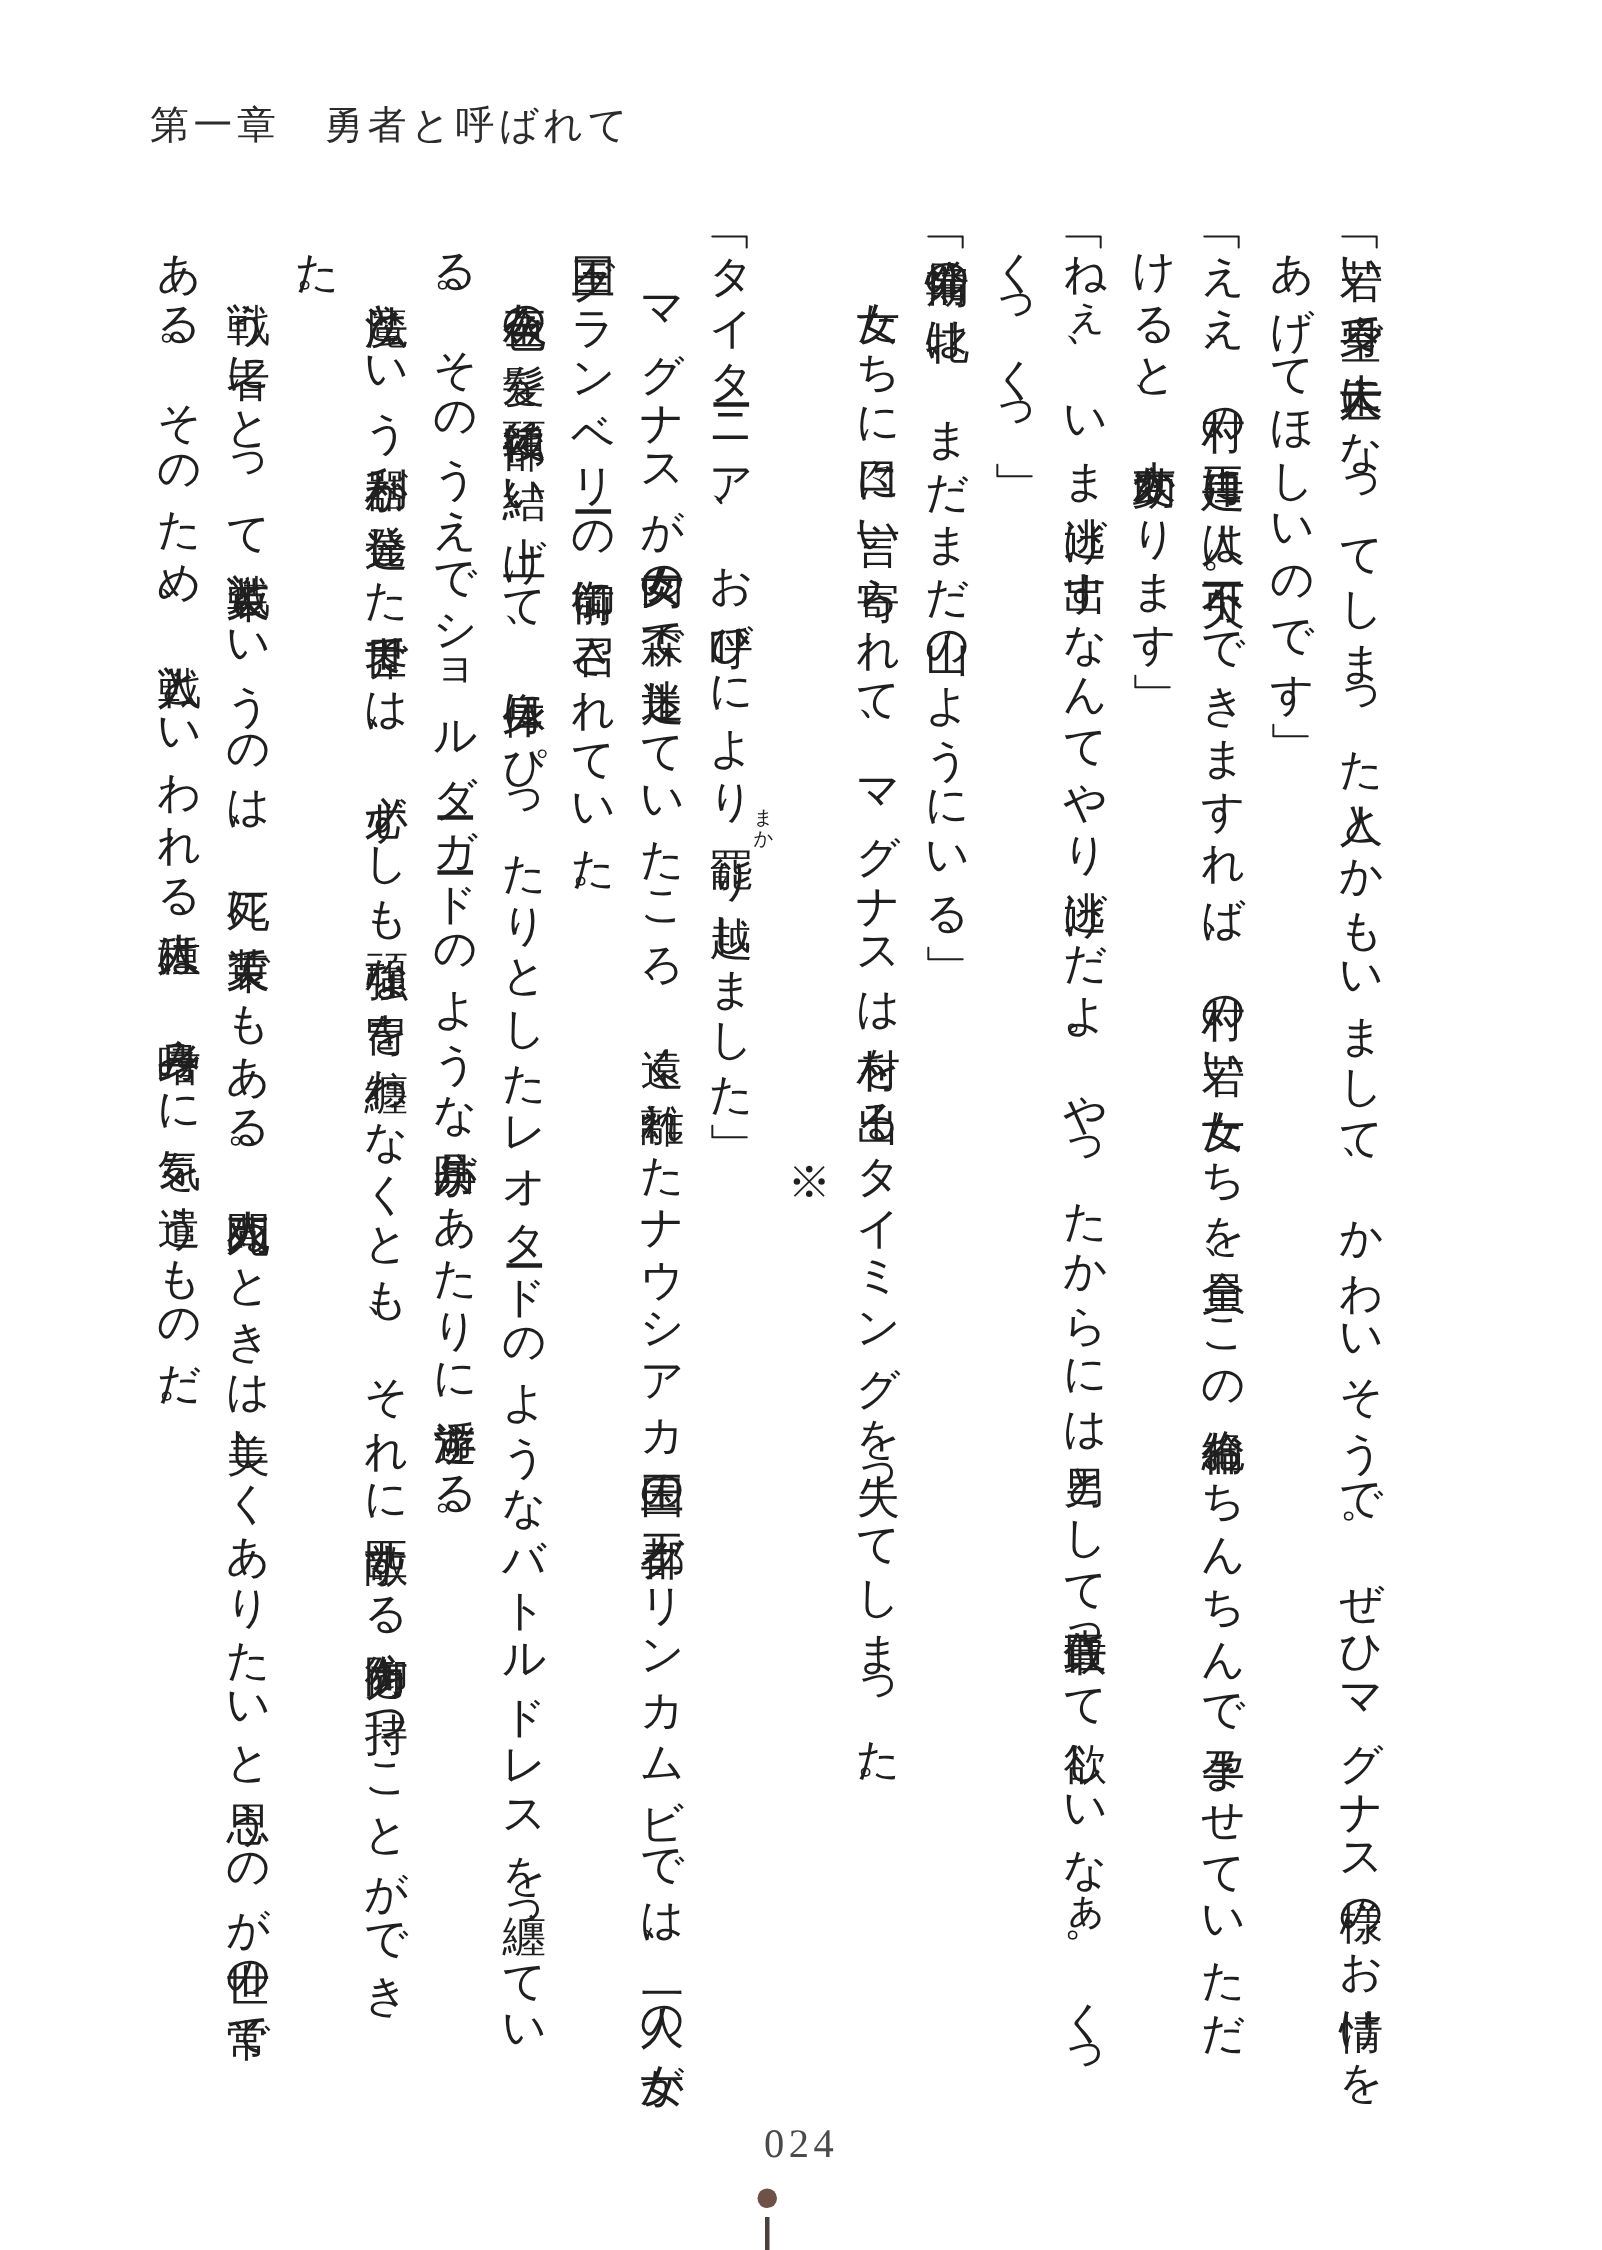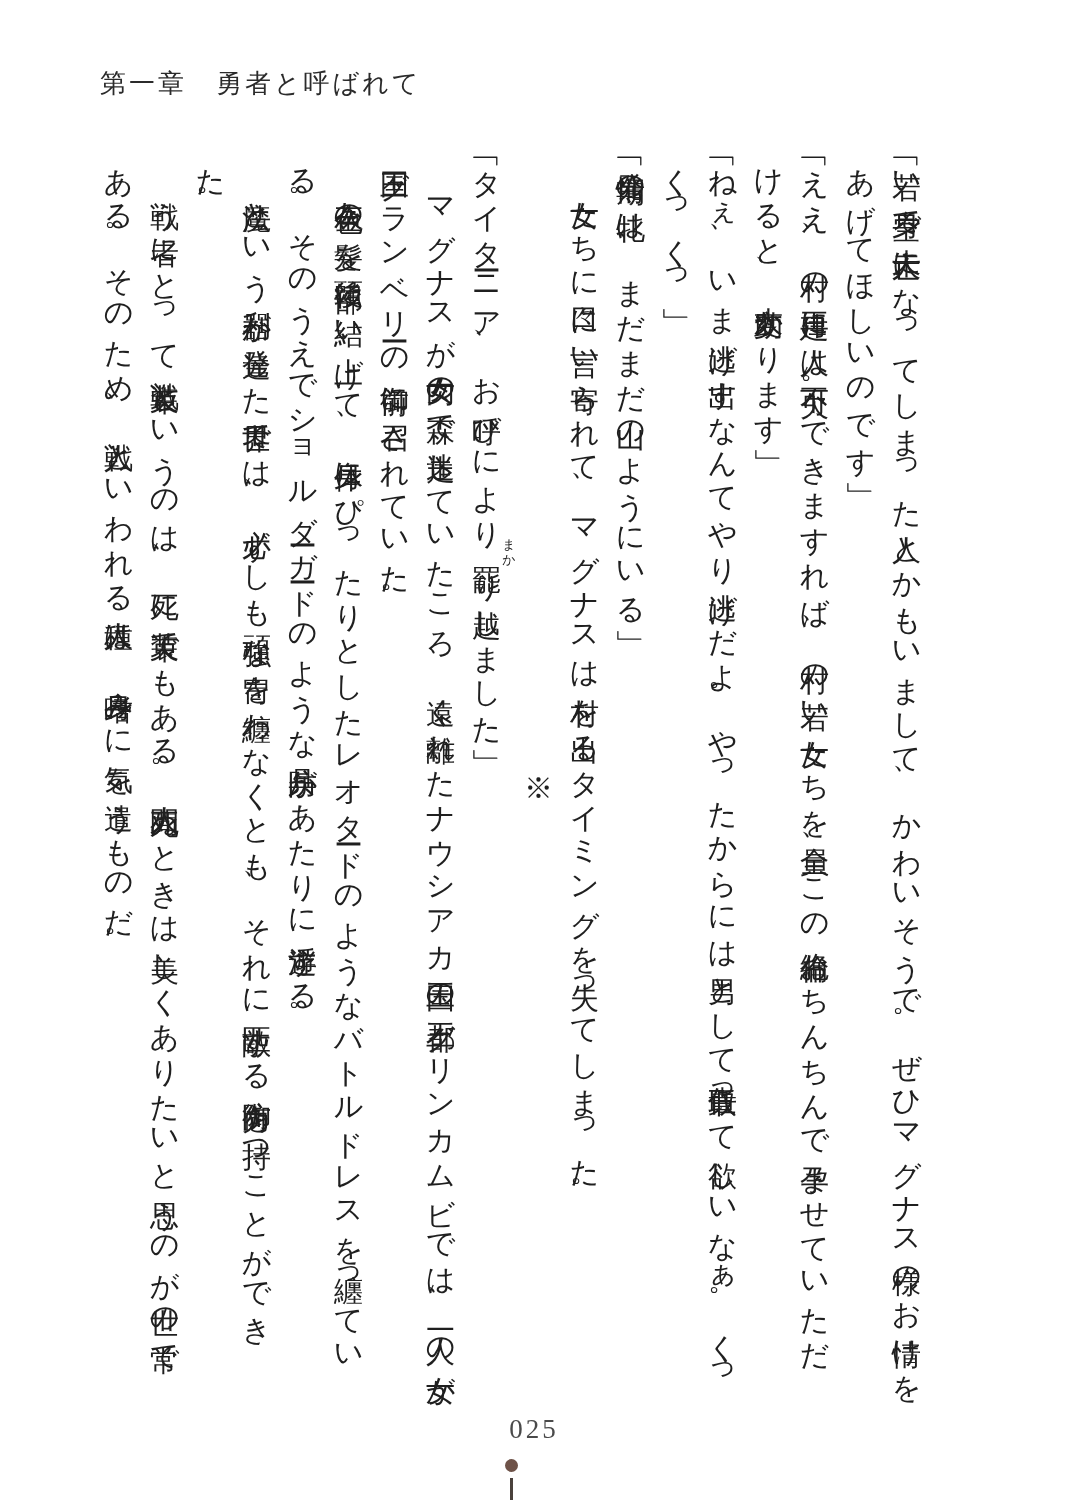--- a/index.html
+++ b/index.html
@@ -99,19 +99,19 @@
       <p class="dialogue">「発情期の牝は、まだまだ山のようにいる」</p>
       <p class="narrative">女たちに口々に言い寄られて、マグナスは村を出るタイミングを失ってしまった。</p>
       <p class="separator">※</p>
       <p class="dialogue">「タイターニア、お呼びにより<ruby>罷<rt>まか</rt></ruby>り越しました」</p>
       <p class="narrative">マグナスが女肉の森で迷走していたころ、遠く離れたナウシアカ王国の王都グリンカムビでは、一人の女が国王グランベリーの御前に召されていた。</p>
       <p class="narrative">灰金色の髪を後頭部に結い上げて、身体にぴったりとしたレオタードのようなバトルドレスを纏っている。そのうえでショルダーガードのような防具があたりに浮遊する。</p>
       <p class="narrative">魔法という利器が発達した世界では、必ずしも頑強な冑を纏わなくとも、それに匹敵する防御力を持つことができた。</p>
       <p class="narrative">戦う者にとって戦装束というのは、死に装束でもある。人間死ぬときは美しくありたいと思うのが世の常である。そのため、戦人といわれる人種は、身嗜みに気を遣うものだ。</p>
     </div>
 
-  <div class="page-number">025</div>
+  <div class="page-number">024</div>
 
   <div class="footer-dot" style="background: rgb(110, 82, 72);"></div>
 
   <div class="footer-line" style="background: rgb(74, 65, 60);"></div>
 
 </div>
 
 </body></html>

